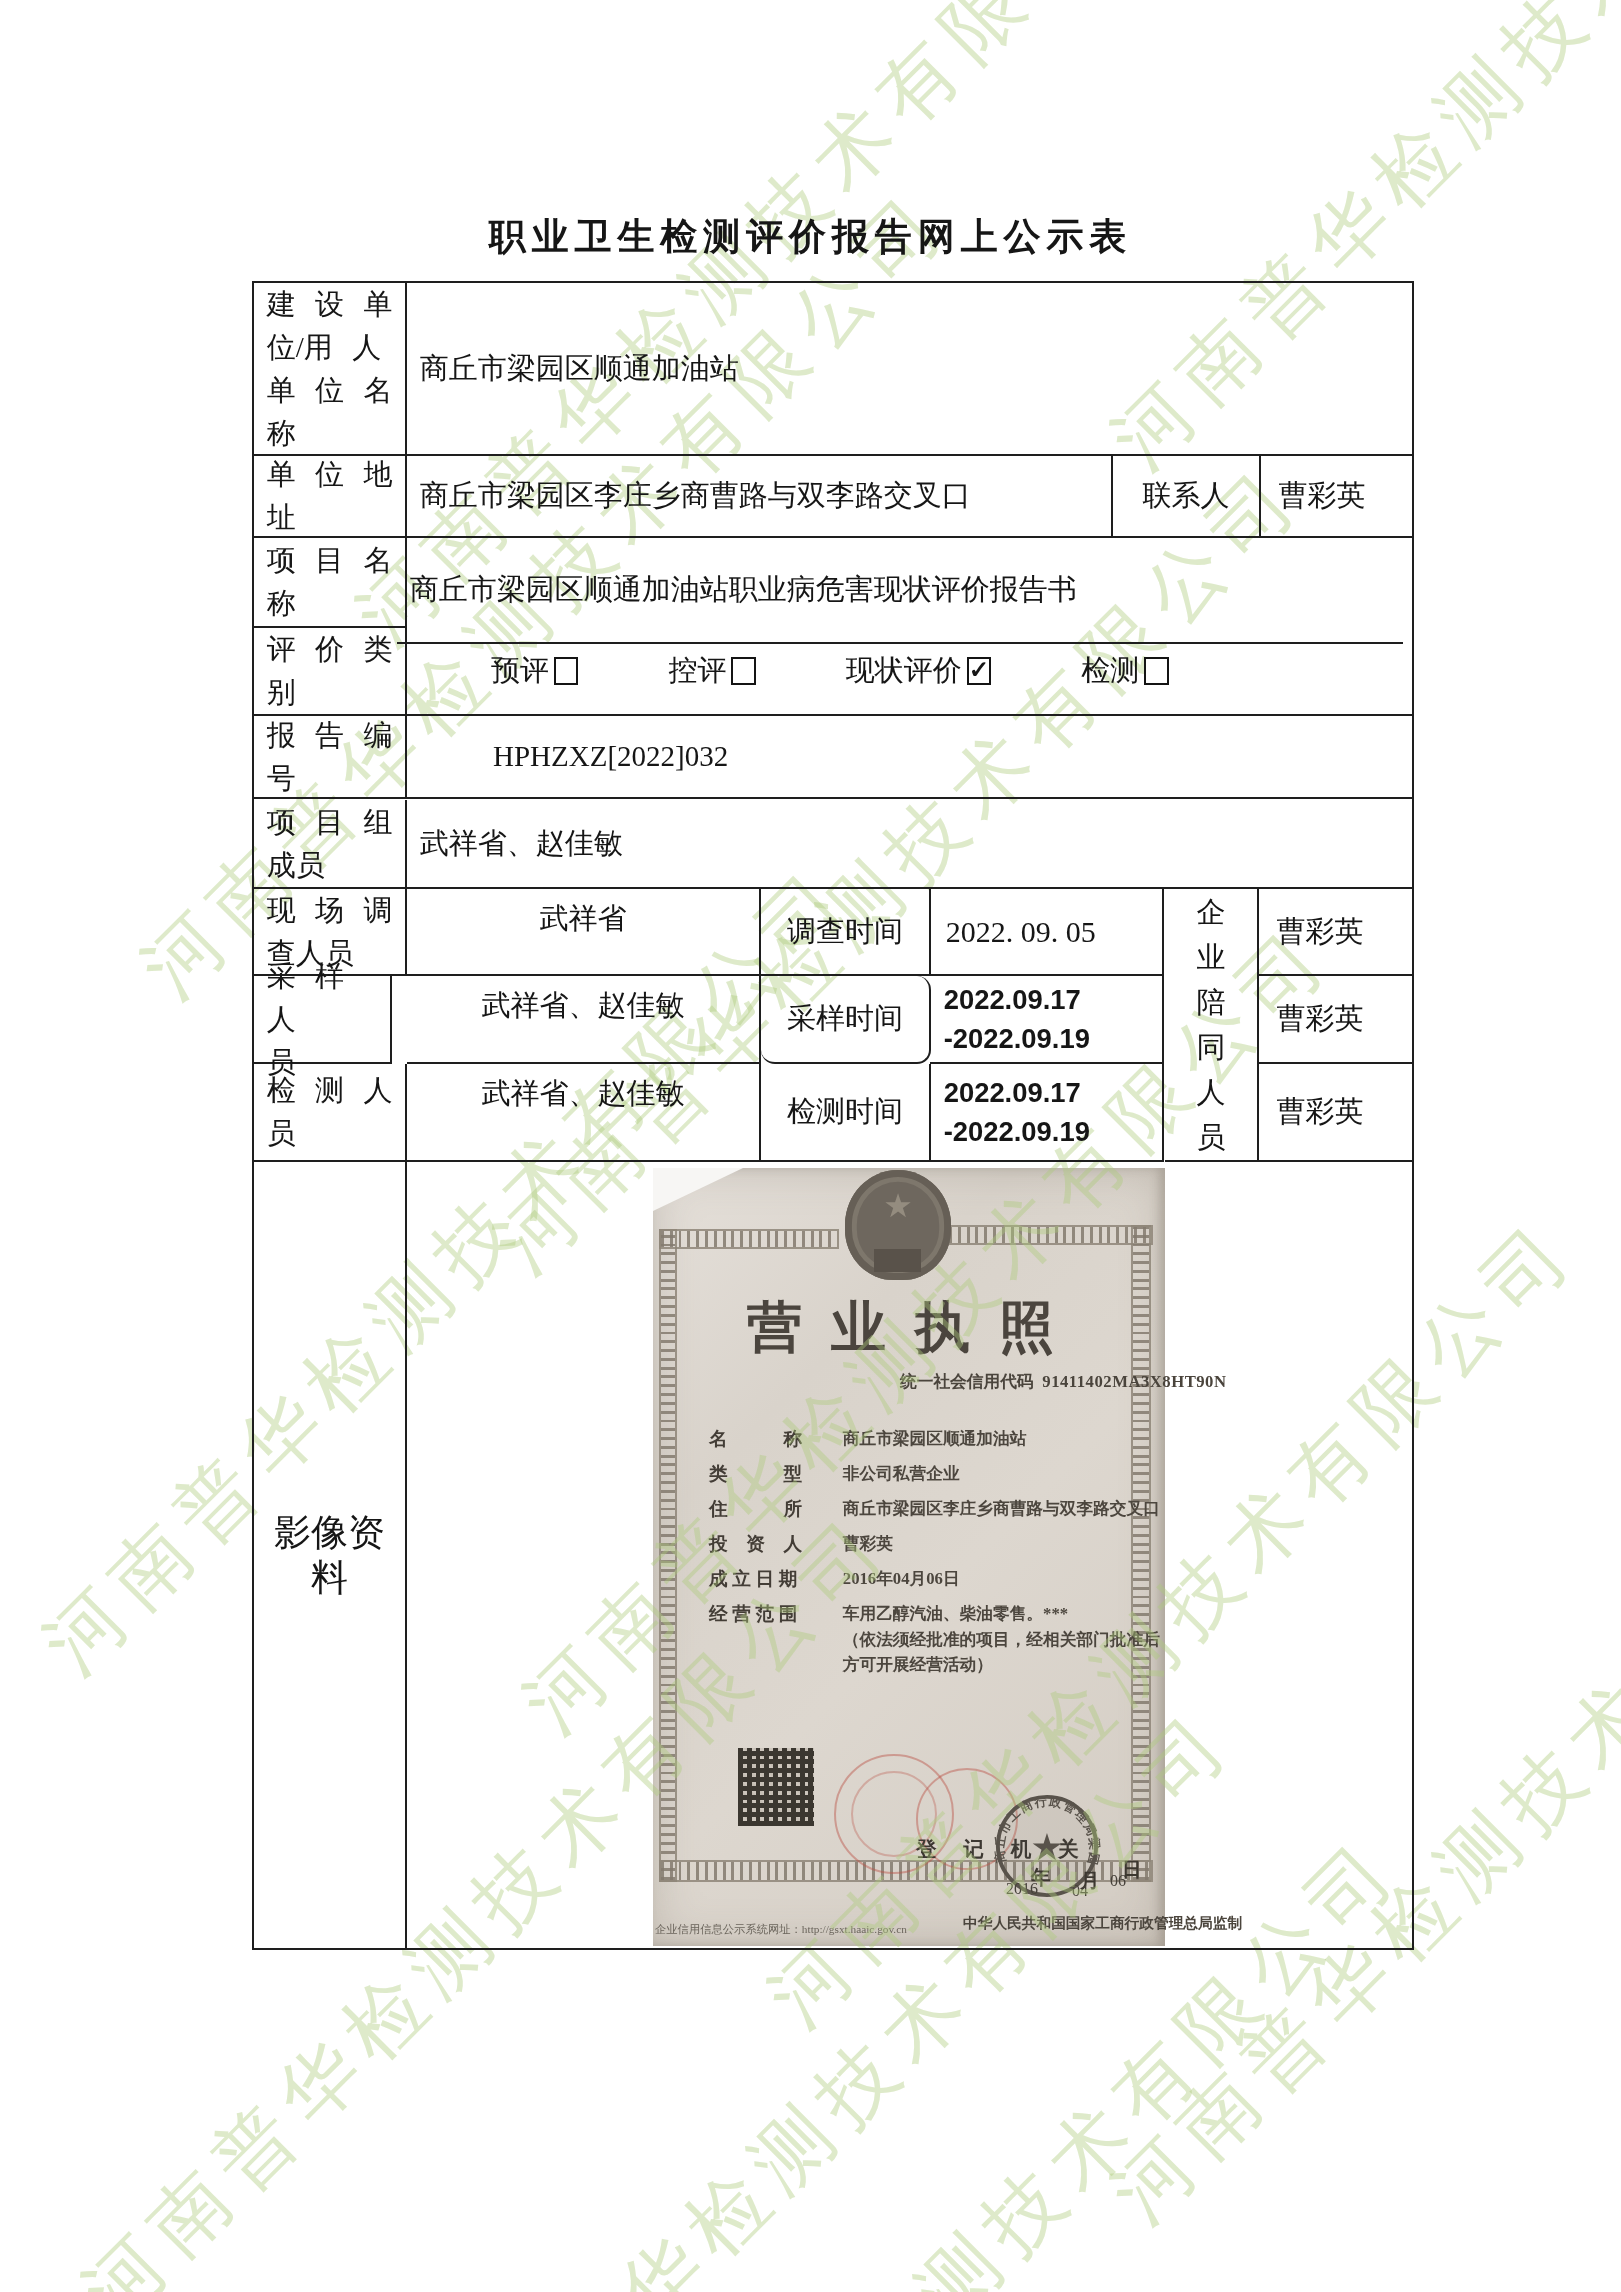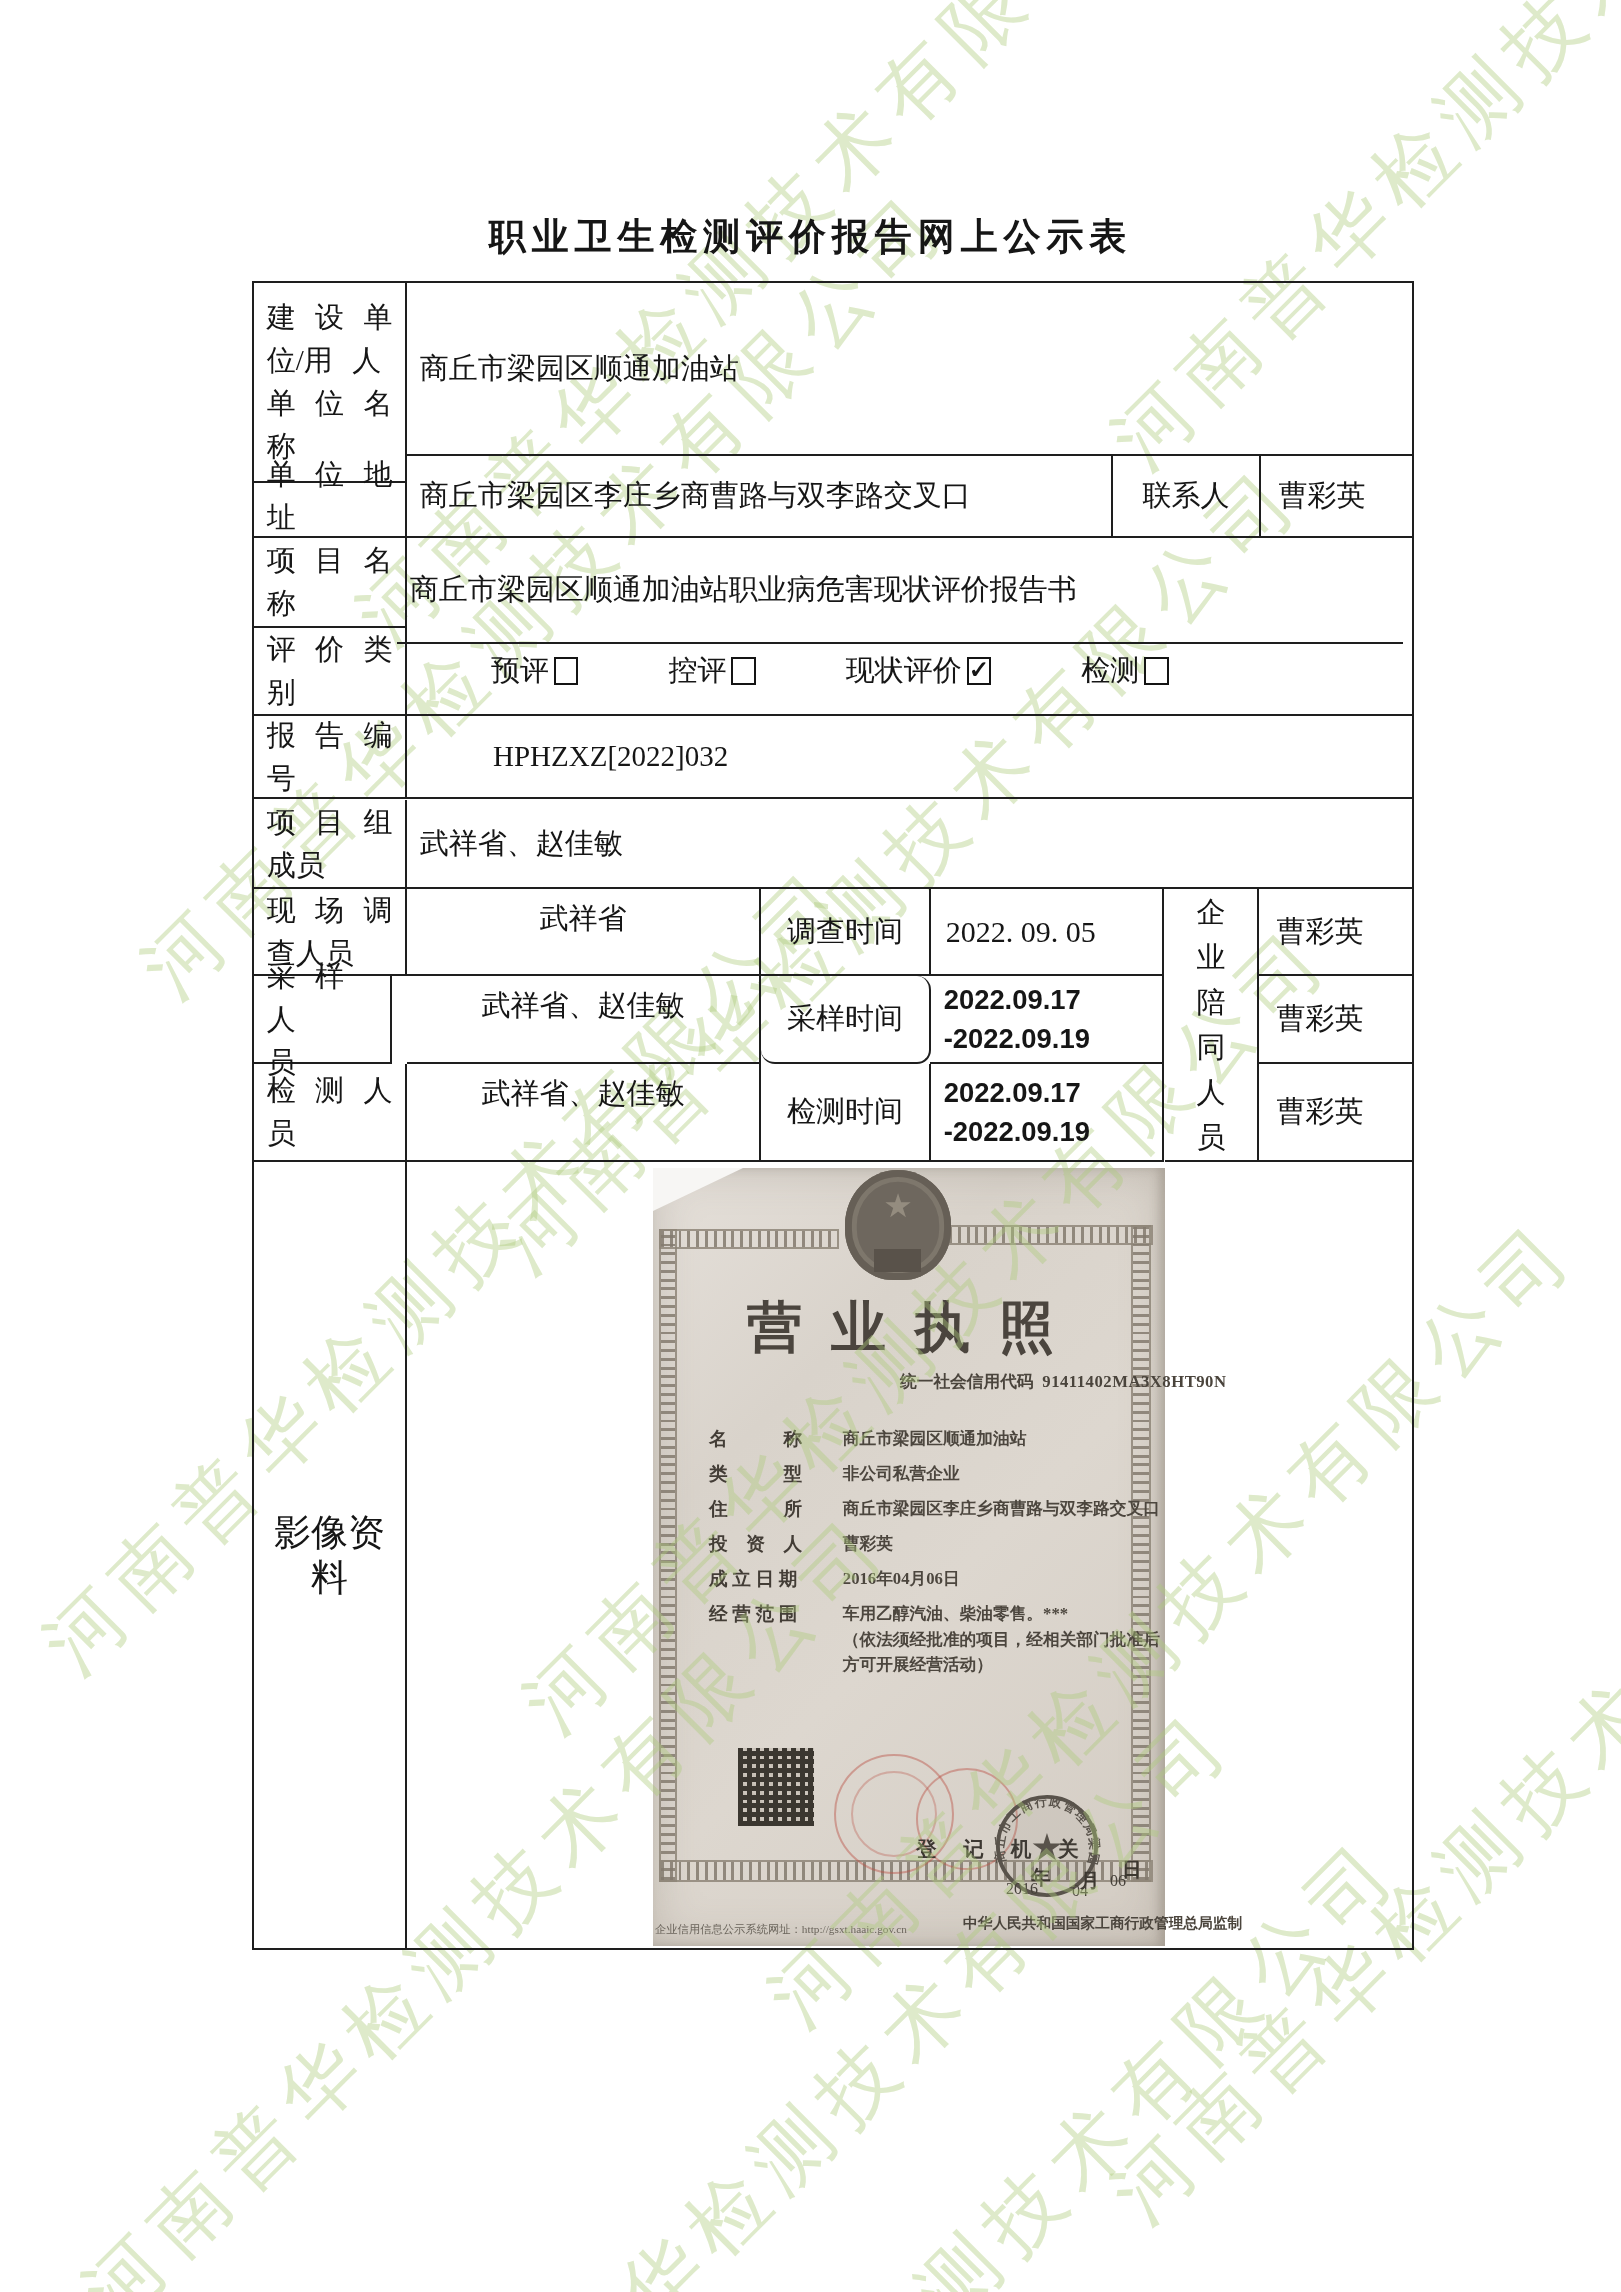--- a/index.html
+++ b/index.html
@@ -169,21 +169,21 @@
     <span style="left:1127px;top:2156px;">河南普华检测技术有限公司</span>
     <span style="left:98px;top:2254px;">河南普华检测技术有限公司</span>
     <span style="left:608px;top:2578px;">河南普华检测技术有限公司</span>
     <span style="left:441px;top:2450px;">河南普华检测技术有限公司</span>
   </div>
 
   <div class="doc-title">职业卫生检测评价报告网上公示表</div>
 
   <div class="tbl">
 
-    <div class="cell" style="left:0;top:0;width:153px;height:200px;">
+    <div class="cell" style="left:0;top:0;width:153px;height:173px;">
       <span class="lab pre">建 设 单
 位/用 人
 单 位 名
 称</span>
     </div>
     <div class="cell no-r" style="left:153px;top:0;width:1006px;height:173px;">
       <span class="val">商丘市梁园区顺通加油站</span>
     </div>
 
     <div class="cell" style="left:0;top:173px;width:153px;height:82px;">

